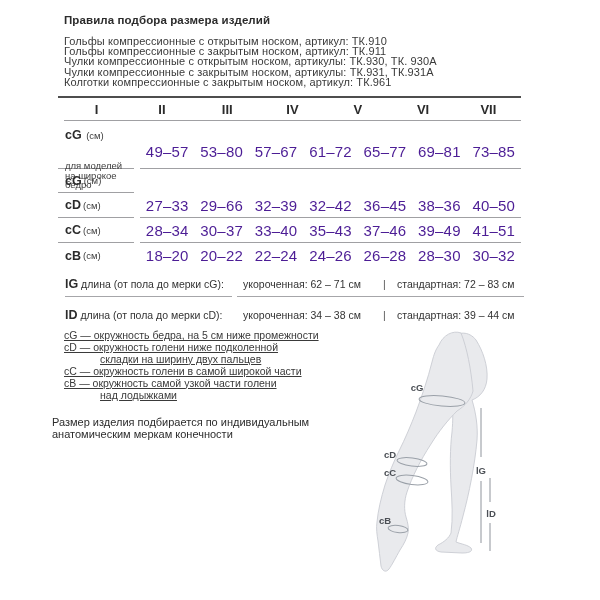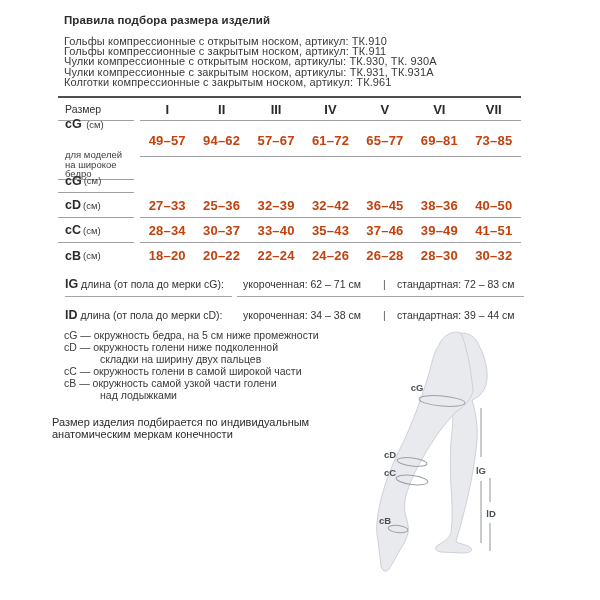--- a/index.html
+++ b/index.html
@@ -16,39 +16,39 @@
   .table{left:58px;top:96px;width:463px;border-top:2px solid #4d4d4d;}
   .trow{display:flex;}
   .trow .lbl{width:76px;padding-left:7px;box-sizing:border-box;border-bottom:1px solid #a0a0a3;}
   .trow .gapc{width:6px;}
   .trow .vals{flex:1;display:grid;grid-template-columns:repeat(7,1fr);border-bottom:1px solid #a0a0a3;}
   .trow .vals span{text-align:center;align-self:center;}
   .trow.noline .lbl,.trow.noline .vals{border-bottom:none;}
   .trow.head{height:23px;}
   .trow.head .lbl{font-size:10.5px;display:flex;align-items:center;}
   .trow.head .vals span{font-weight:bold;font-size:13px;color:#2b2b2b;}
-  .trow.r1{height:48px;align-items:center;}
+  .trow.r1{height:48px;}
   .trow.r1 .lbl{padding-top:4px;}
   .trow.r1 .vals span{align-self:end;padding-bottom:8px;}
   .trow.rn{height:24px;}
   .trow.rn3{height:25px;}
   .blbl{font-weight:bold;font-size:12.5px;color:#2b2b2b;}
   .unit{font-size:9.5px;color:#3c3c3c;}
   .subnote{font-size:9.5px;line-height:9.6px;color:#3c3c3c;margin-top:18px;width:64px;}
-  .val{font-weight:bold;font-size:13px;color:#c2410c;letter-spacing:.2px;}
+  .val{font-weight:normal;font-size:15px;color:#4c1d95;letter-spacing:.2px;}
   
   .lenrow{left:58px;width:466px;height:26px;font-size:10.5px;color:#333;}
   .lenrow .lab{position:absolute;left:7px;top:50%;transform:translateY(-50%);white-space:nowrap;}
   .lenrow .short{position:absolute;left:185px;top:50%;transform:translateY(-50%);white-space:nowrap;}
   .lenrow .pipe{position:absolute;left:325px;top:50%;transform:translateY(-50%);color:#555;}
   .lenrow .std{position:absolute;left:339px;top:50%;transform:translateY(-50%);white-space:nowrap;}
   .lenrow .u1{position:absolute;left:7px;bottom:0;width:167px;height:1px;background:#a6a6a9;}
   .lenrow .u2{position:absolute;left:179px;bottom:0;width:287px;height:1px;background:#a6a6a9;}
   
-  .footnotes{left:64px;top:330px;font-size:10.5px;line-height:11.9px;color:#3a3a3a;}
+  .footnotes{left:64px;top:330px;font-size:10.5px;line-height:11.9px;color:#3a3a3a;text-decoration:underline;}
   .footnotes .cont{margin-left:36px;}
   .bignote{left:52px;top:405px;font-size:11px;font-weight:normal;line-height:11.6px;color:#2c2c2c;margin-top:12px;}
   
   .diagram{left:368px;top:325px;width:207px;height:272px;}
   .dlab{font-weight:bold;font-size:9.5px;fill:#4b4f55;font-family:"Liberation Sans",sans-serif;}
 </style>
 </head>
 <body>
 
 <div class="abs title">Правила подбора размера изделий</div>
@@ -56,21 +56,20 @@
 <div class="abs articles">
   <div>Гольфы компрессионные с открытым носком, артикул: ТК.910</div>
   <div>Гольфы компрессионные с закрытым носком, артикул: ТК.911</div>
   <div>Чулки компрессионные с открытым носком, артикулы: ТК.930, ТК. 930А</div>
   <div>Чулки компрессионные с закрытым носком, артикулы: ТК.931, ТК.931А</div>
   <div>Колготки компрессионные с закрытым носком, артикул: ТК.961</div>
 </div>
 
 <div class="abs table">
   <div class="trow head">
-    <div class="lbl">Размер</div>
     <div class="gapc"></div>
     <div class="vals">
       <span>I</span>
       <span>II</span>
       <span>III</span>
       <span>IV</span>
       <span>V</span>
       <span>VI</span>
       <span>VII</span>
     </div>
@@ -78,21 +77,21 @@
 
   <div class="trow r1">
     <div class="lbl">
       <span class="blbl">cG</span>
       <span class="unit">(см)</span>
       <div class="subnote">для моделей на широкое бедро</div>
     </div>
     <div class="gapc"></div>
     <div class="vals">
       <span class="val">49–57</span>
-      <span class="val">94–62</span>
+      <span class="val">53–80</span>
       <span class="val">57–67</span>
       <span class="val">61–72</span>
       <span class="val">65–77</span>
       <span class="val">69–81</span>
       <span class="val">73–85</span>
     </div>
   </div>
 
   <div class="trow rn">
     <div class="lbl" style="display:flex;align-items:center;gap:2px;">
@@ -103,21 +102,21 @@
   </div>
 
   <div class="trow rn3">
     <div class="lbl" style="display:flex;align-items:center;gap:2px;">
       <span class="blbl">cD</span>
       <span class="unit">(см)</span>
     </div>
     <div class="gapc"></div>
     <div class="vals">
       <span class="val">27–33</span>
-      <span class="val">25–36</span>
+      <span class="val">29–66</span>
       <span class="val">32–39</span>
       <span class="val">32–42</span>
       <span class="val">36–45</span>
       <span class="val">38–36</span>
       <span class="val">40–50</span>
     </div>
   </div>
 
   <div class="trow rn3">
     <div class="lbl" style="display:flex;align-items:center;gap:2px;">

